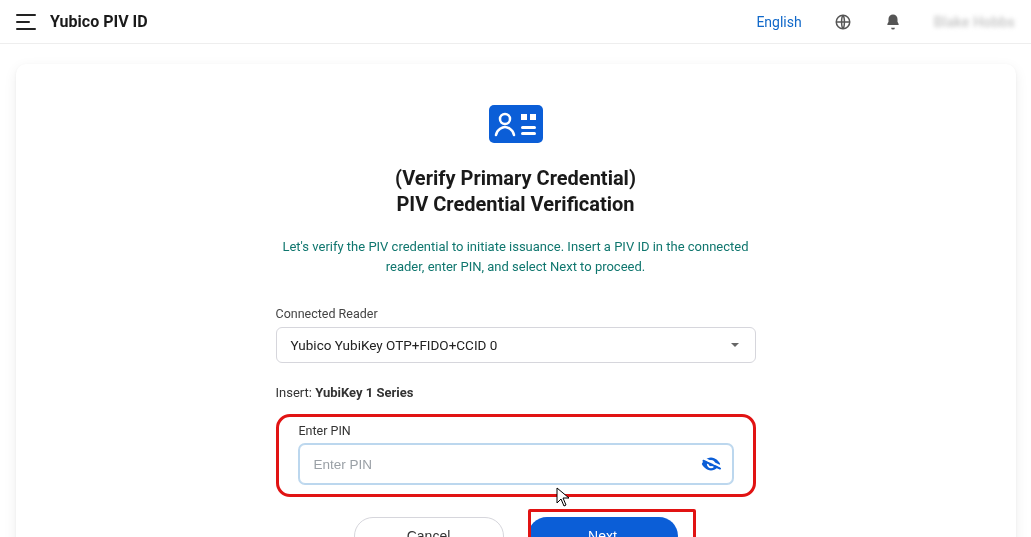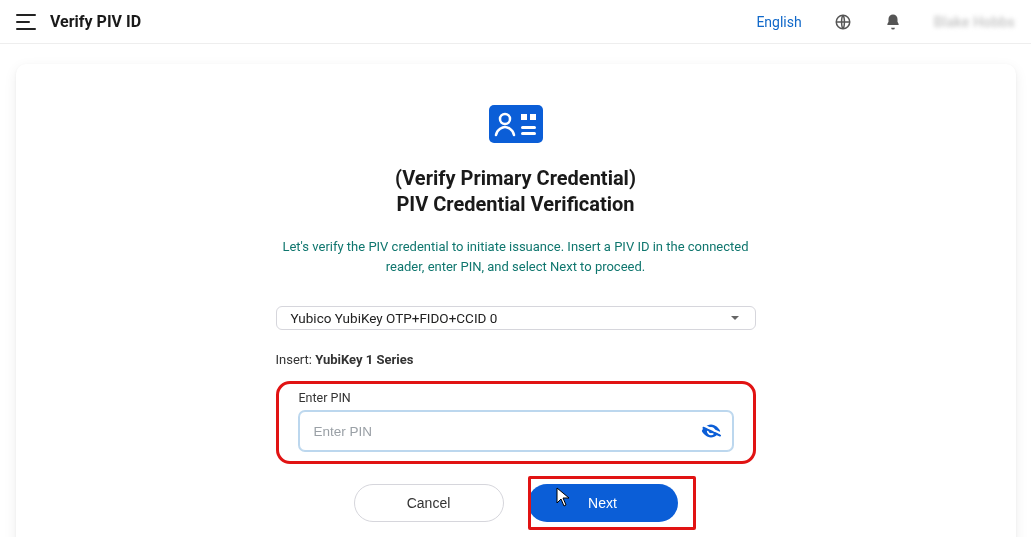--- a/index.html
+++ b/index.html
@@ -53,21 +53,21 @@
 
     .field-block { text-align:left; margin-top:30px; }
     .field-label { font-size:12.5px; color:#444; margin-bottom:6px; display:block; }
     .device-label { font-size:13px; color:#333; margin-top:22px; }
     .device-label strong { font-weight:700; }
 
     .select-wrap {
       position:relative;
       border:1px solid #d6d6dc;
       border-radius:6px;
-      height:24px;
+      height:36px;
       display:flex; align-items:center;
       padding: 10px 14px;
       cursor:pointer;
       background:#fff;
     }
     .select-wrap .sel-text { flex:1; font-size:13.5px; color:#222; }
     .select-caret { width:12px; height:12px; color:#666; }
 
     .highlight-box {
       border: 3px solid #e11313;
@@ -133,21 +133,21 @@
 </head>
 <body>
 
 <div class="topbar">
   <div class="topbar-left">
     <div class="menu-icon">
       <span></span>
         <span></span>
         <span></span>
     </div>
-    <div class="page-title">Verify PIV ID</div>
+    <div class="page-title">Yubico PIV ID</div>
   </div>
   <div class="topbar-right">
     <span class="lang-link">English</span>
     <svg class="globe-icon" viewBox="0 0 24 24" fill="none" stroke="currentColor" stroke-width="2">
       <circle cx="12" cy="12" r="9"></circle>
       <path d="M3 12h18M12 3c2.5 3 2.5 15 0 18M12 3c-2.5 3-2.5 15 0 18"></path>
     </svg>
     <svg class="bell-icon" viewBox="0 0 24 24" fill="currentColor">
       <path d="M12 2a6 6 0 0 0-6 6v3.5l-1.5 3V16h15v-1.5L18 11.5V8a6 6 0 0 0-6-6zm0 20a2.5 2.5 0 0 0 2.5-2.5h-5A2.5 2.5 0 0 0 12 22z"></path>
     </svg>
@@ -166,20 +166,21 @@
         <rect x="42" y="10" width="6" height="6" fill="#fff"></rect>
         <rect x="33" y="22" width="15" height="3" rx="1.5" fill="#fff"></rect>
         <rect x="33" y="28" width="15" height="3" rx="1.5" fill="#fff"></rect>
       </svg>
 
       <div class="heading">(Verify Primary Credential)</div>
       <div class="heading">PIV Credential Verification</div>
       <div class="subtitle">Let's verify the PIV credential to initiate issuance. Insert a PIV ID in the connected reader, enter PIN, and select Next to proceed.</div>
 
       <div class="field-block">
+        <label class="field-label">Connected Reader</label>
         <div class="select-wrap">
           <span class="sel-text">Yubico YubiKey OTP+FIDO+CCID 0</span>
           <svg class="select-caret" viewBox="0 0 12 12" fill="currentColor">
             <path d="M2 4l4 4 4-4z"></path>
           </svg>
         </div>
 
         <div class="device-label">
           <span>Insert:</span>
           <strong>YubiKey 1 Series</strong>

